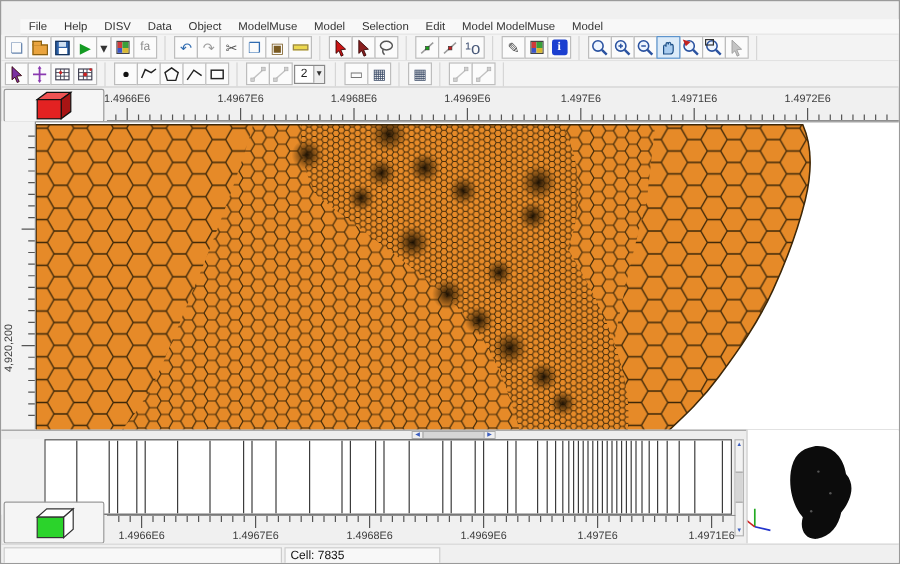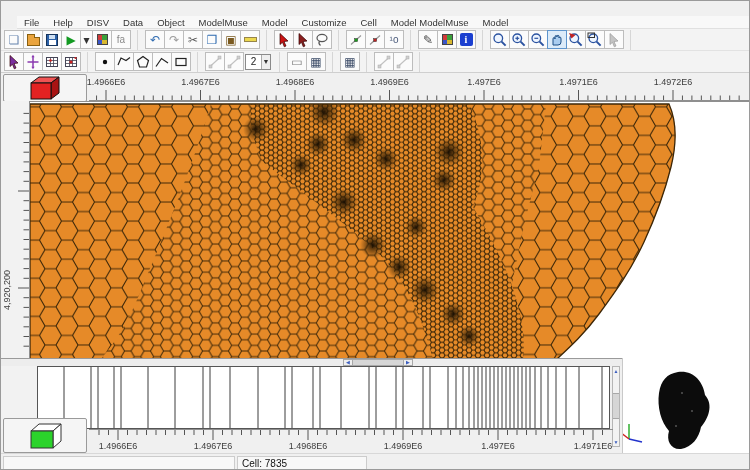--- a/index.html
+++ b/index.html
@@ -71,22 +71,22 @@
 
 
   <div class="menubar" id="menubar">
       <span class="mitem">File</span>
       <span class="mitem">Help</span>
       <span class="mitem">DISV</span>
       <span class="mitem">Data</span>
       <span class="mitem">Object</span>
       <span class="mitem">ModelMuse</span>
       <span class="mitem">Model</span>
-      <span class="mitem">Customize</span>
-      <span class="mitem">Cell</span>
+      <span class="mitem">Selection</span>
+      <span class="mitem">Edit</span>
       <span class="mitem">Model ModelMuse</span>
       <span class="mitem">Model</span>
     </div>
 
   <div class="toolbar" id="tb1">
       <div class="tbgroup">
         <div class="tbtn">
           <span class="glyph" style="color: rgb(106, 135, 176);">❏</span>
         </div>
         <div class="tbtn">
@@ -158,21 +158,21 @@
             <rect x="6.6" y="6.6" width="3" height="3" fill="#1aa01a" stroke="#333" stroke-width="0.5"></rect>
           </svg>
         </div>
         <div class="tbtn">
           <svg width="16" height="16" viewBox="0 0 16 16">
             <line x1="3" y1="12.5" x2="13" y2="3.5" stroke="#9a9a9a" stroke-width="1.2"></line>
             <rect x="6.6" y="6.6" width="3" height="3" fill="#c22222" stroke="#333" stroke-width="0.5"></rect>
           </svg>
         </div>
         <div class="tbtn">
-          <span class="glyph" style="font-size: 10px; color: rgb(74, 90, 122);">¹o</span>
+          <span class="glyph" style="font-size: 14px; color: rgb(74, 90, 122);">¹o</span>
         </div>
       </div>
       <div class="tbgroup">
         <div class="tbtn">
           <span class="glyph" style="color: rgb(68, 68, 68);">✎</span>
         </div>
         <div class="tbtn">
           <span class="cgrid">
             <i style="background: rgb(208, 58, 58);"></i>
             <i style="background: rgb(58, 160, 58);"></i>

